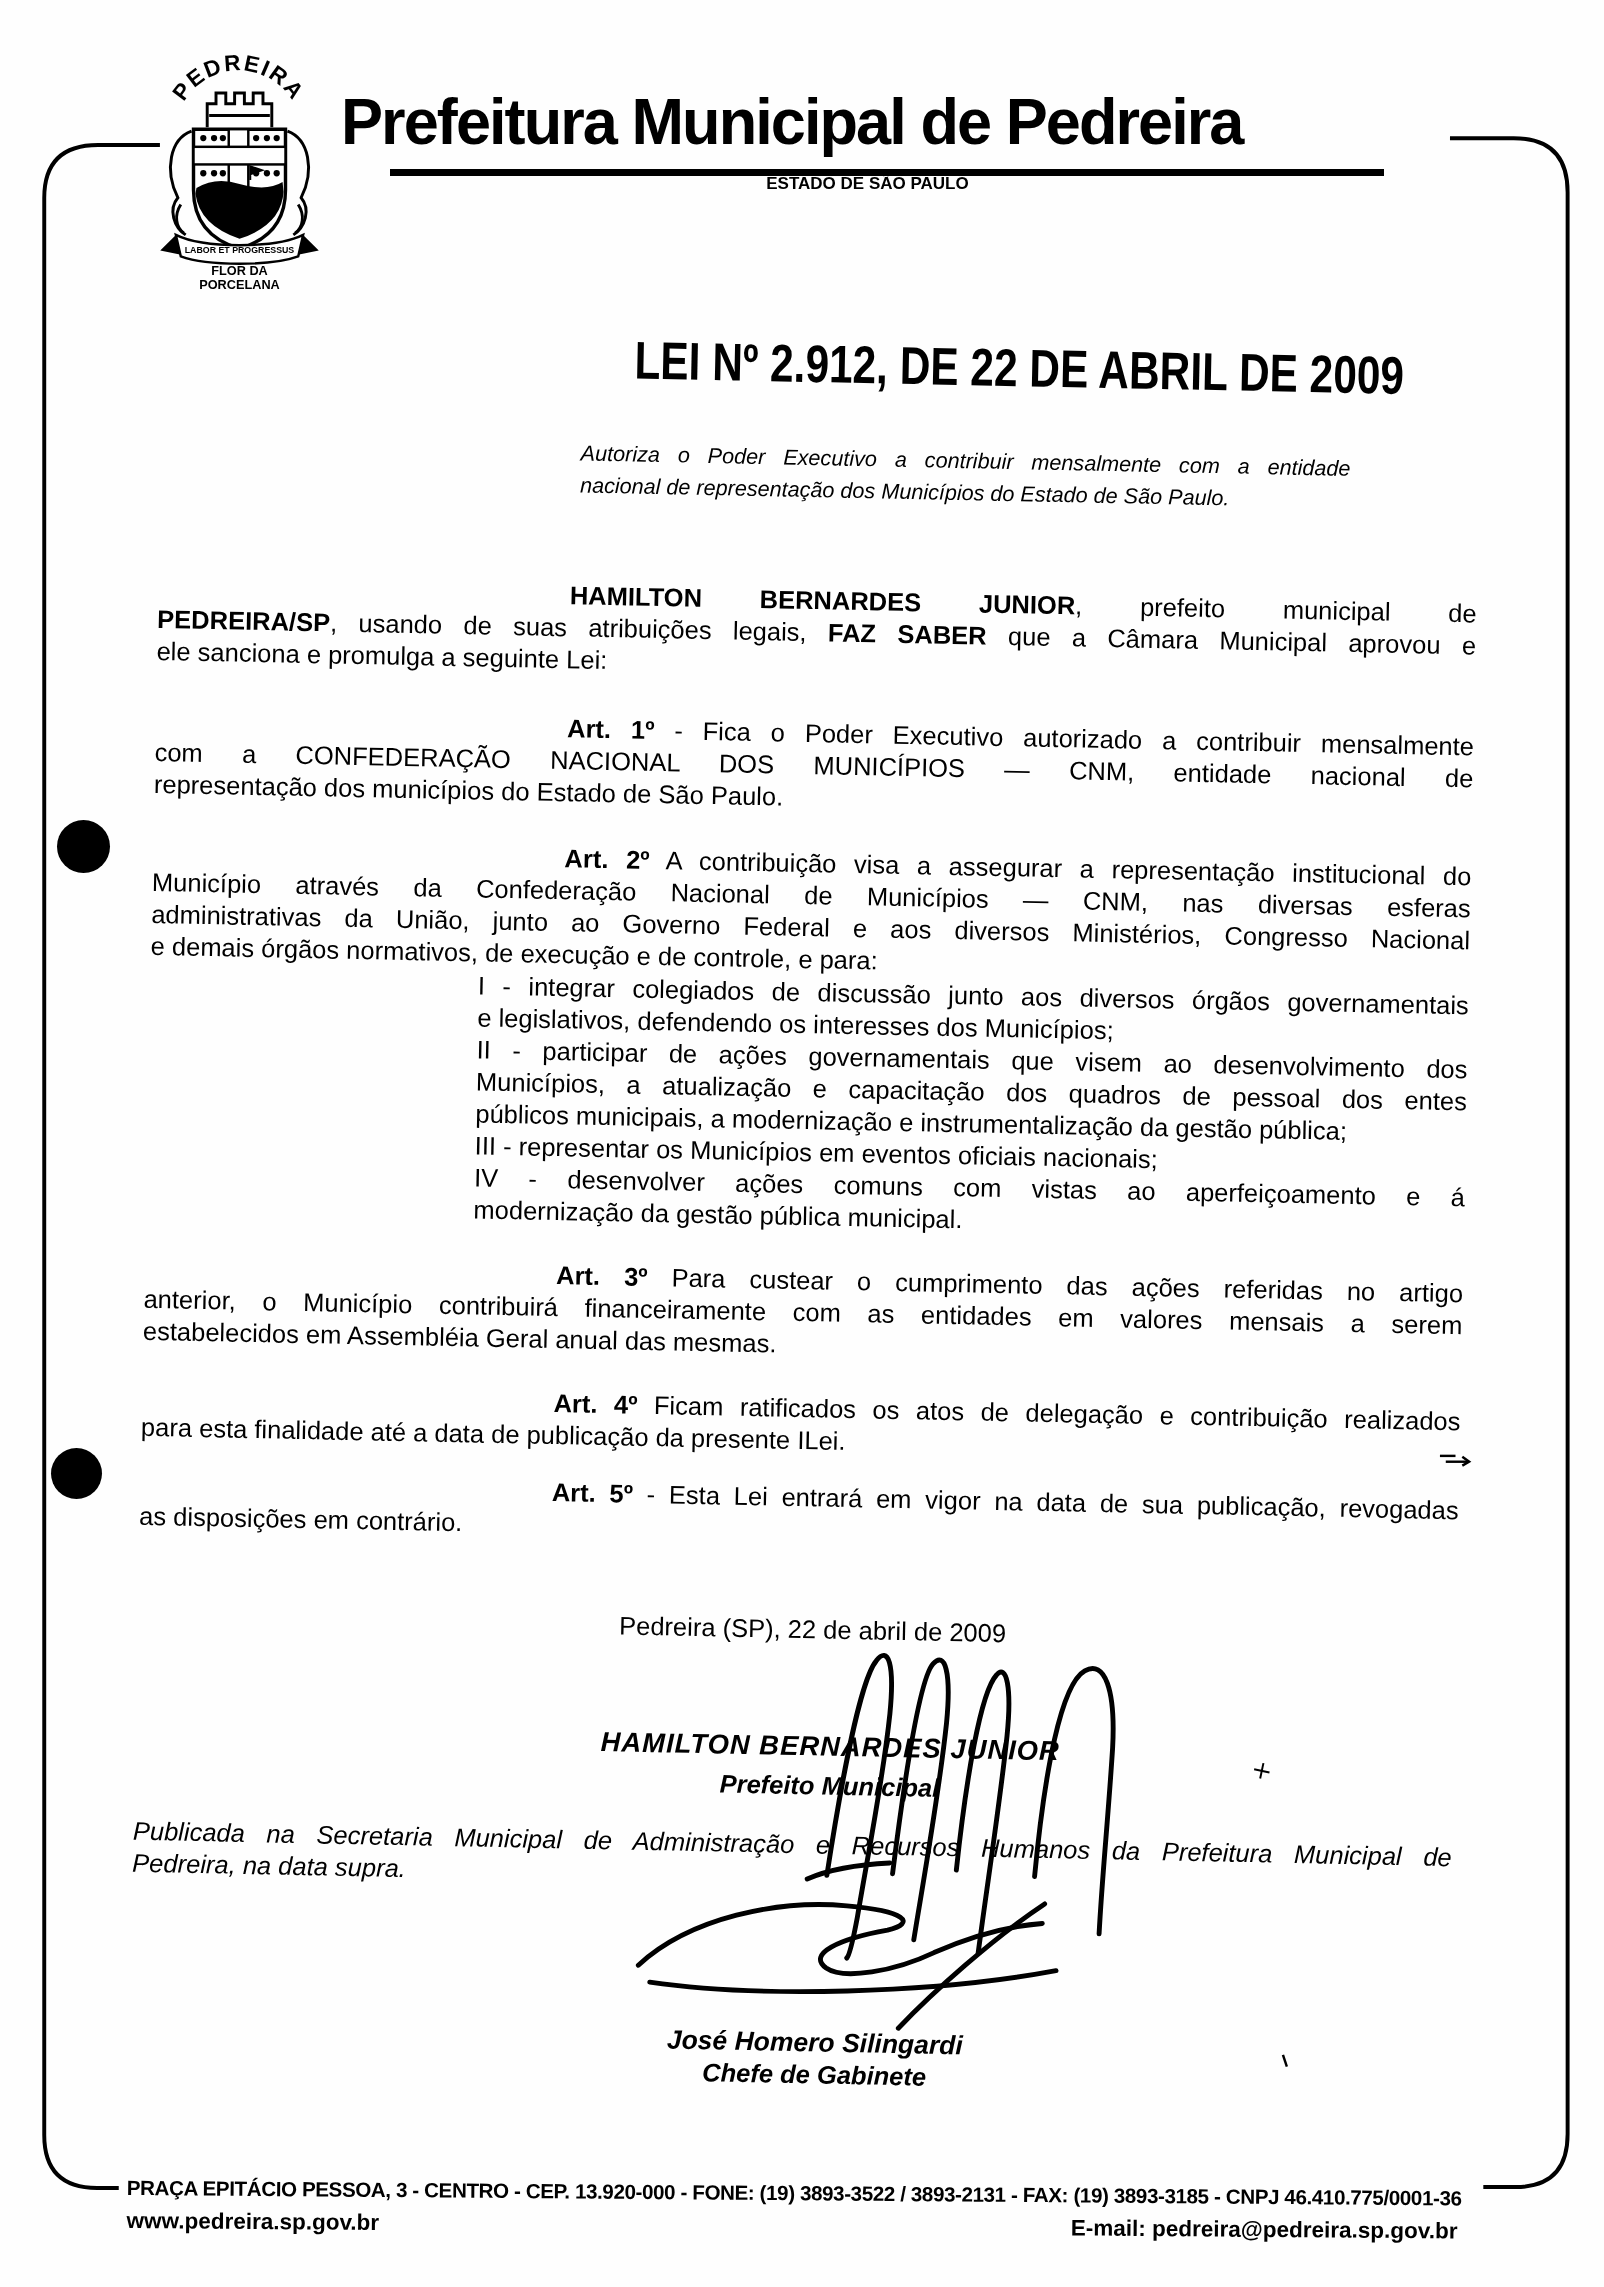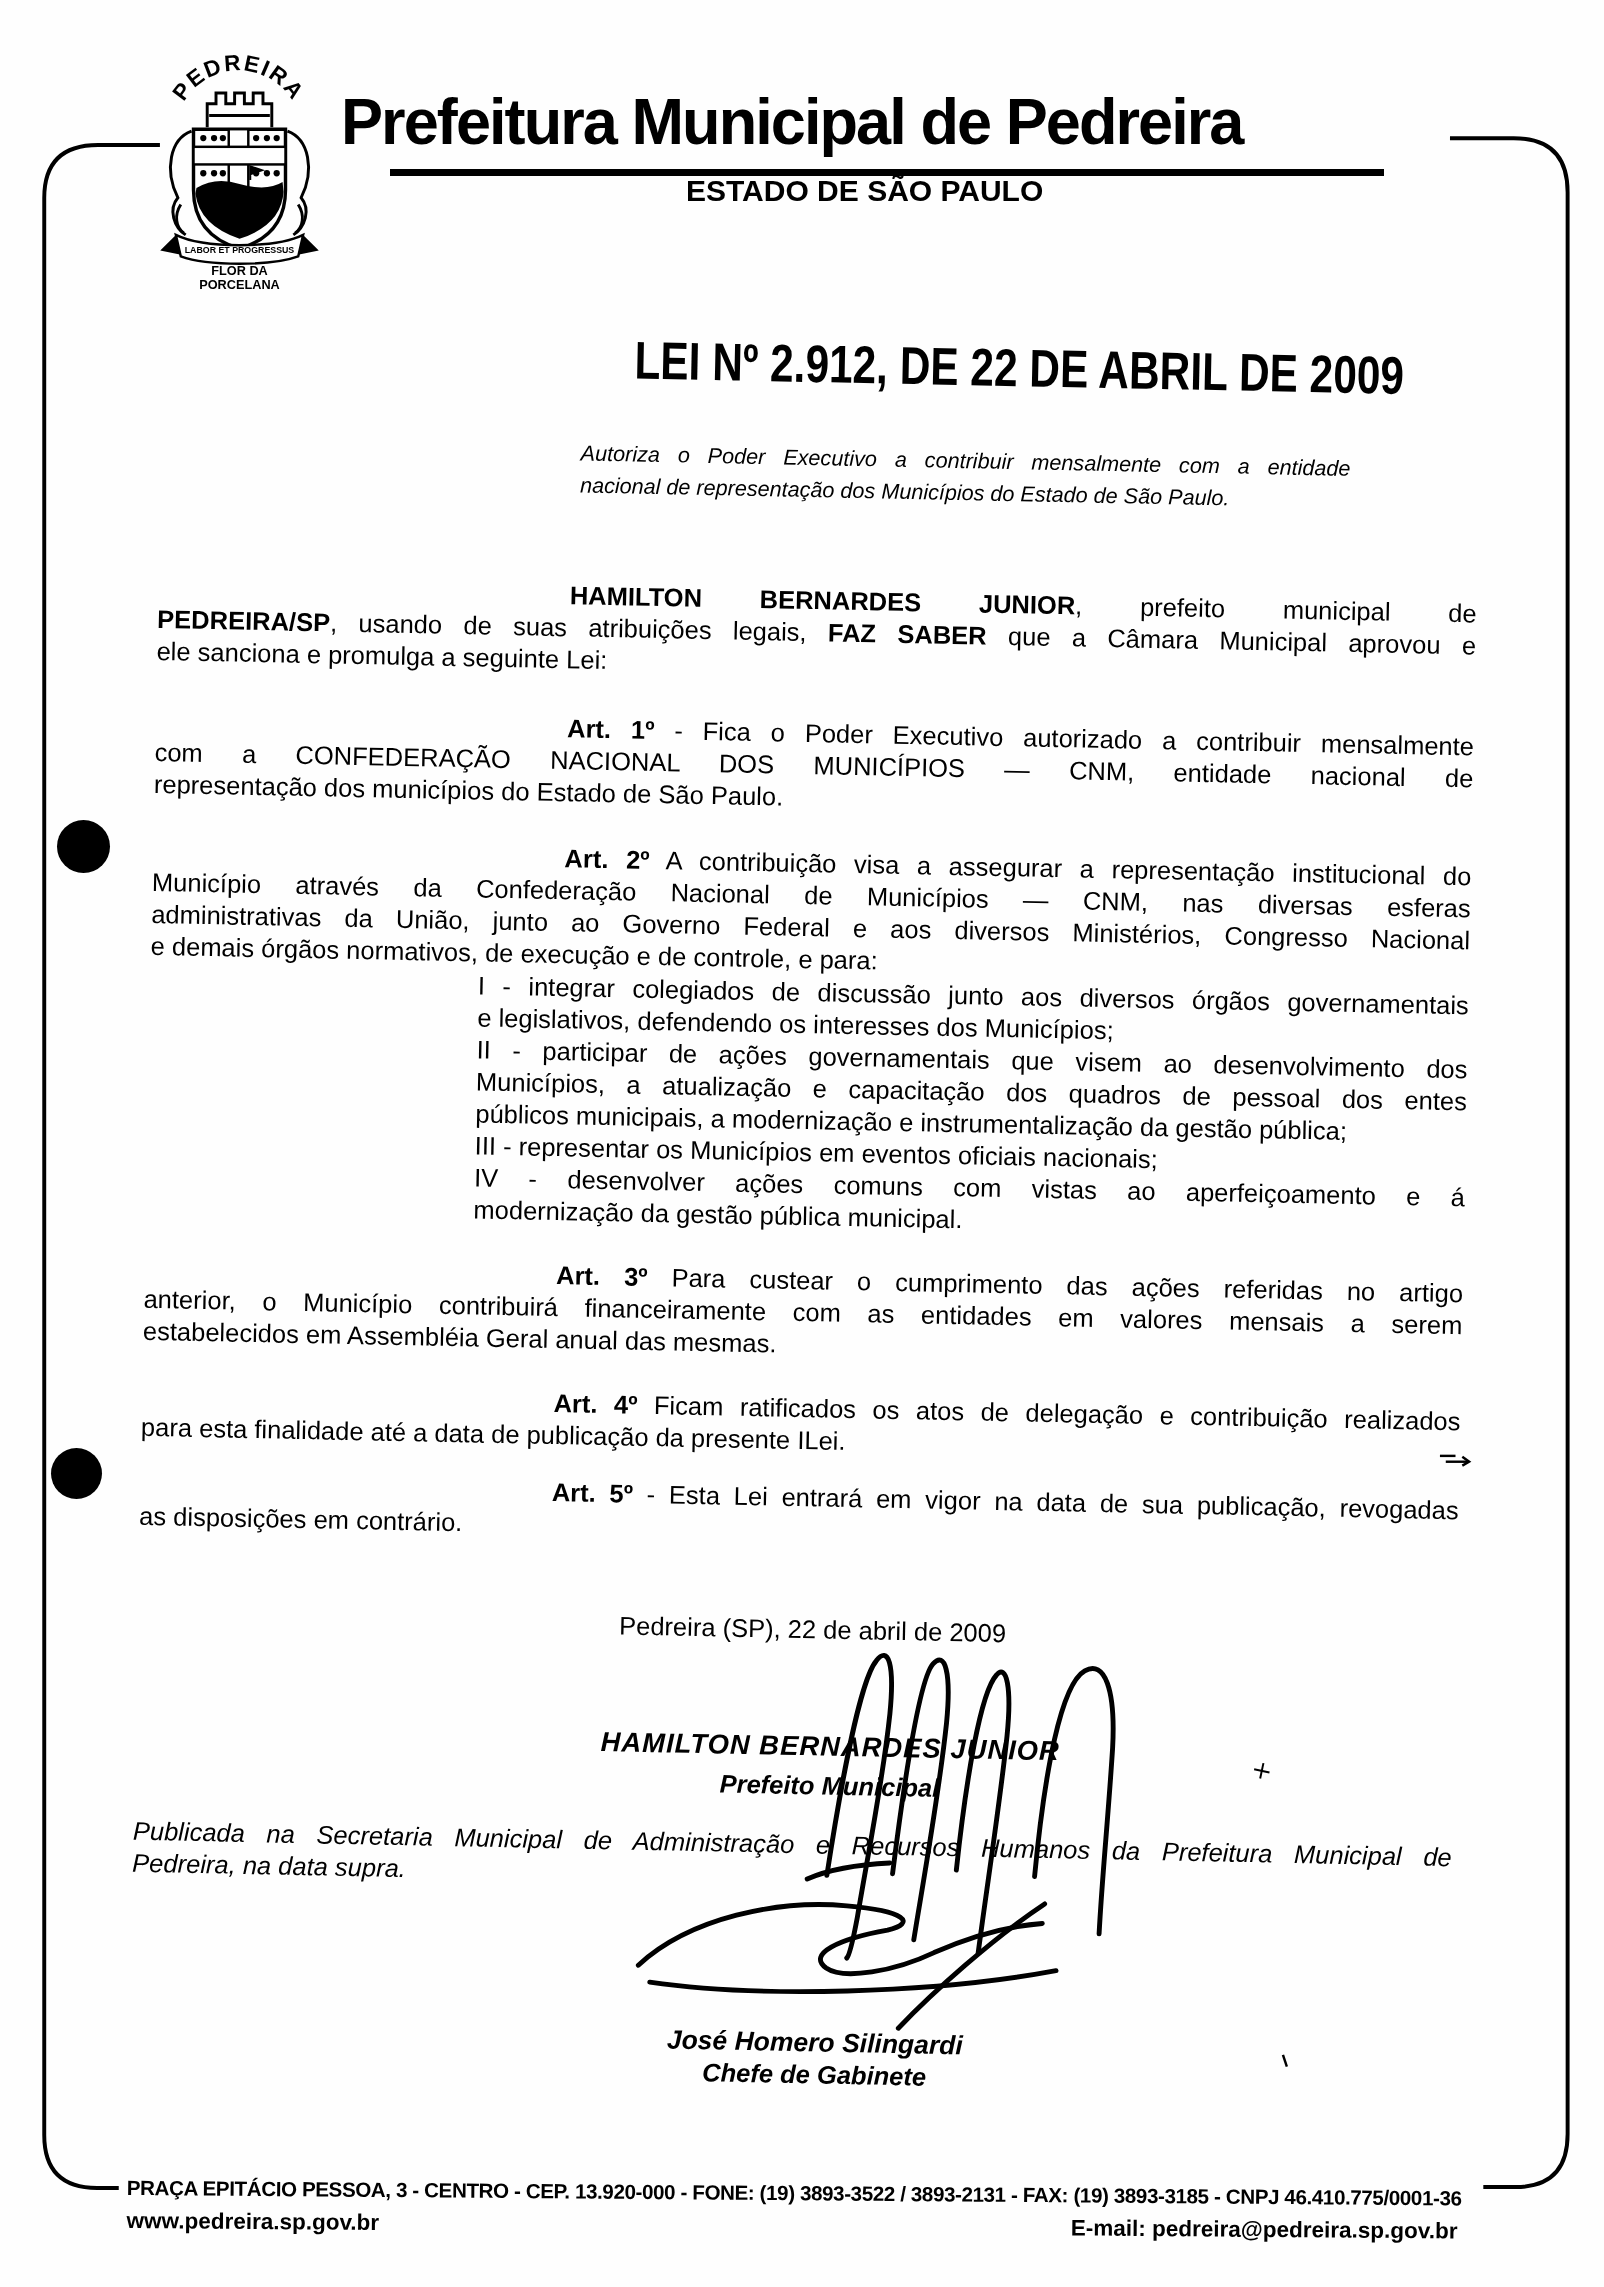--- a/index.html
+++ b/index.html
@@ -3,22 +3,22 @@
 <meta charset="utf-8">
 <style>
   html,body{margin:0;padding:0;background:#888;}
   .page{position:relative;width:1605px;height:2288px;background:#fefefe;margin:0 auto;
         font-family:"Liberation Sans",sans-serif;color:#000;overflow:hidden;}
   .abs{position:absolute;}
   
   .org-title{position:absolute;left:341px;top:84px;font-size:65px;font-weight:bold;
              letter-spacing:-2px;white-space:nowrap;transform:scaleX(.97);transform-origin:left top;}
   .org-underline{position:absolute;left:390px;top:169px;width:994px;height:6.9px;background:#000;}
-  .state-subtitle{position:absolute;left:686px;top:174px;width:363px;
-                  font-size:30px;font-weight:bold;white-space:nowrap;}
+  .state-subtitle{position:absolute;left:686px;top:174px;width:363px;text-align:center;
+                  font-size:17px;font-weight:bold;white-space:nowrap;}
   
   .body-block{position:absolute;left:163px;top:333px;width:1319px;height:1794px;
               transform:rotate(1.15deg);transform-origin:0 0;font-size:25.5px;line-height:32px;}
   .blk{position:absolute;left:0;width:1319px;}
   .ln{height:32px;white-space:nowrap;}
   .lnw{height:32px;} 
   .jl{text-align:justify;text-align-last:justify;white-space:normal;}
   .ind{padding-left:412px;}
   .law-title{position:absolute;left:472px;top:2px;font-size:53px;font-weight:bold;
              white-space:nowrap;transform:scaleX(.80);transform-origin:left top;letter-spacing:0;}

